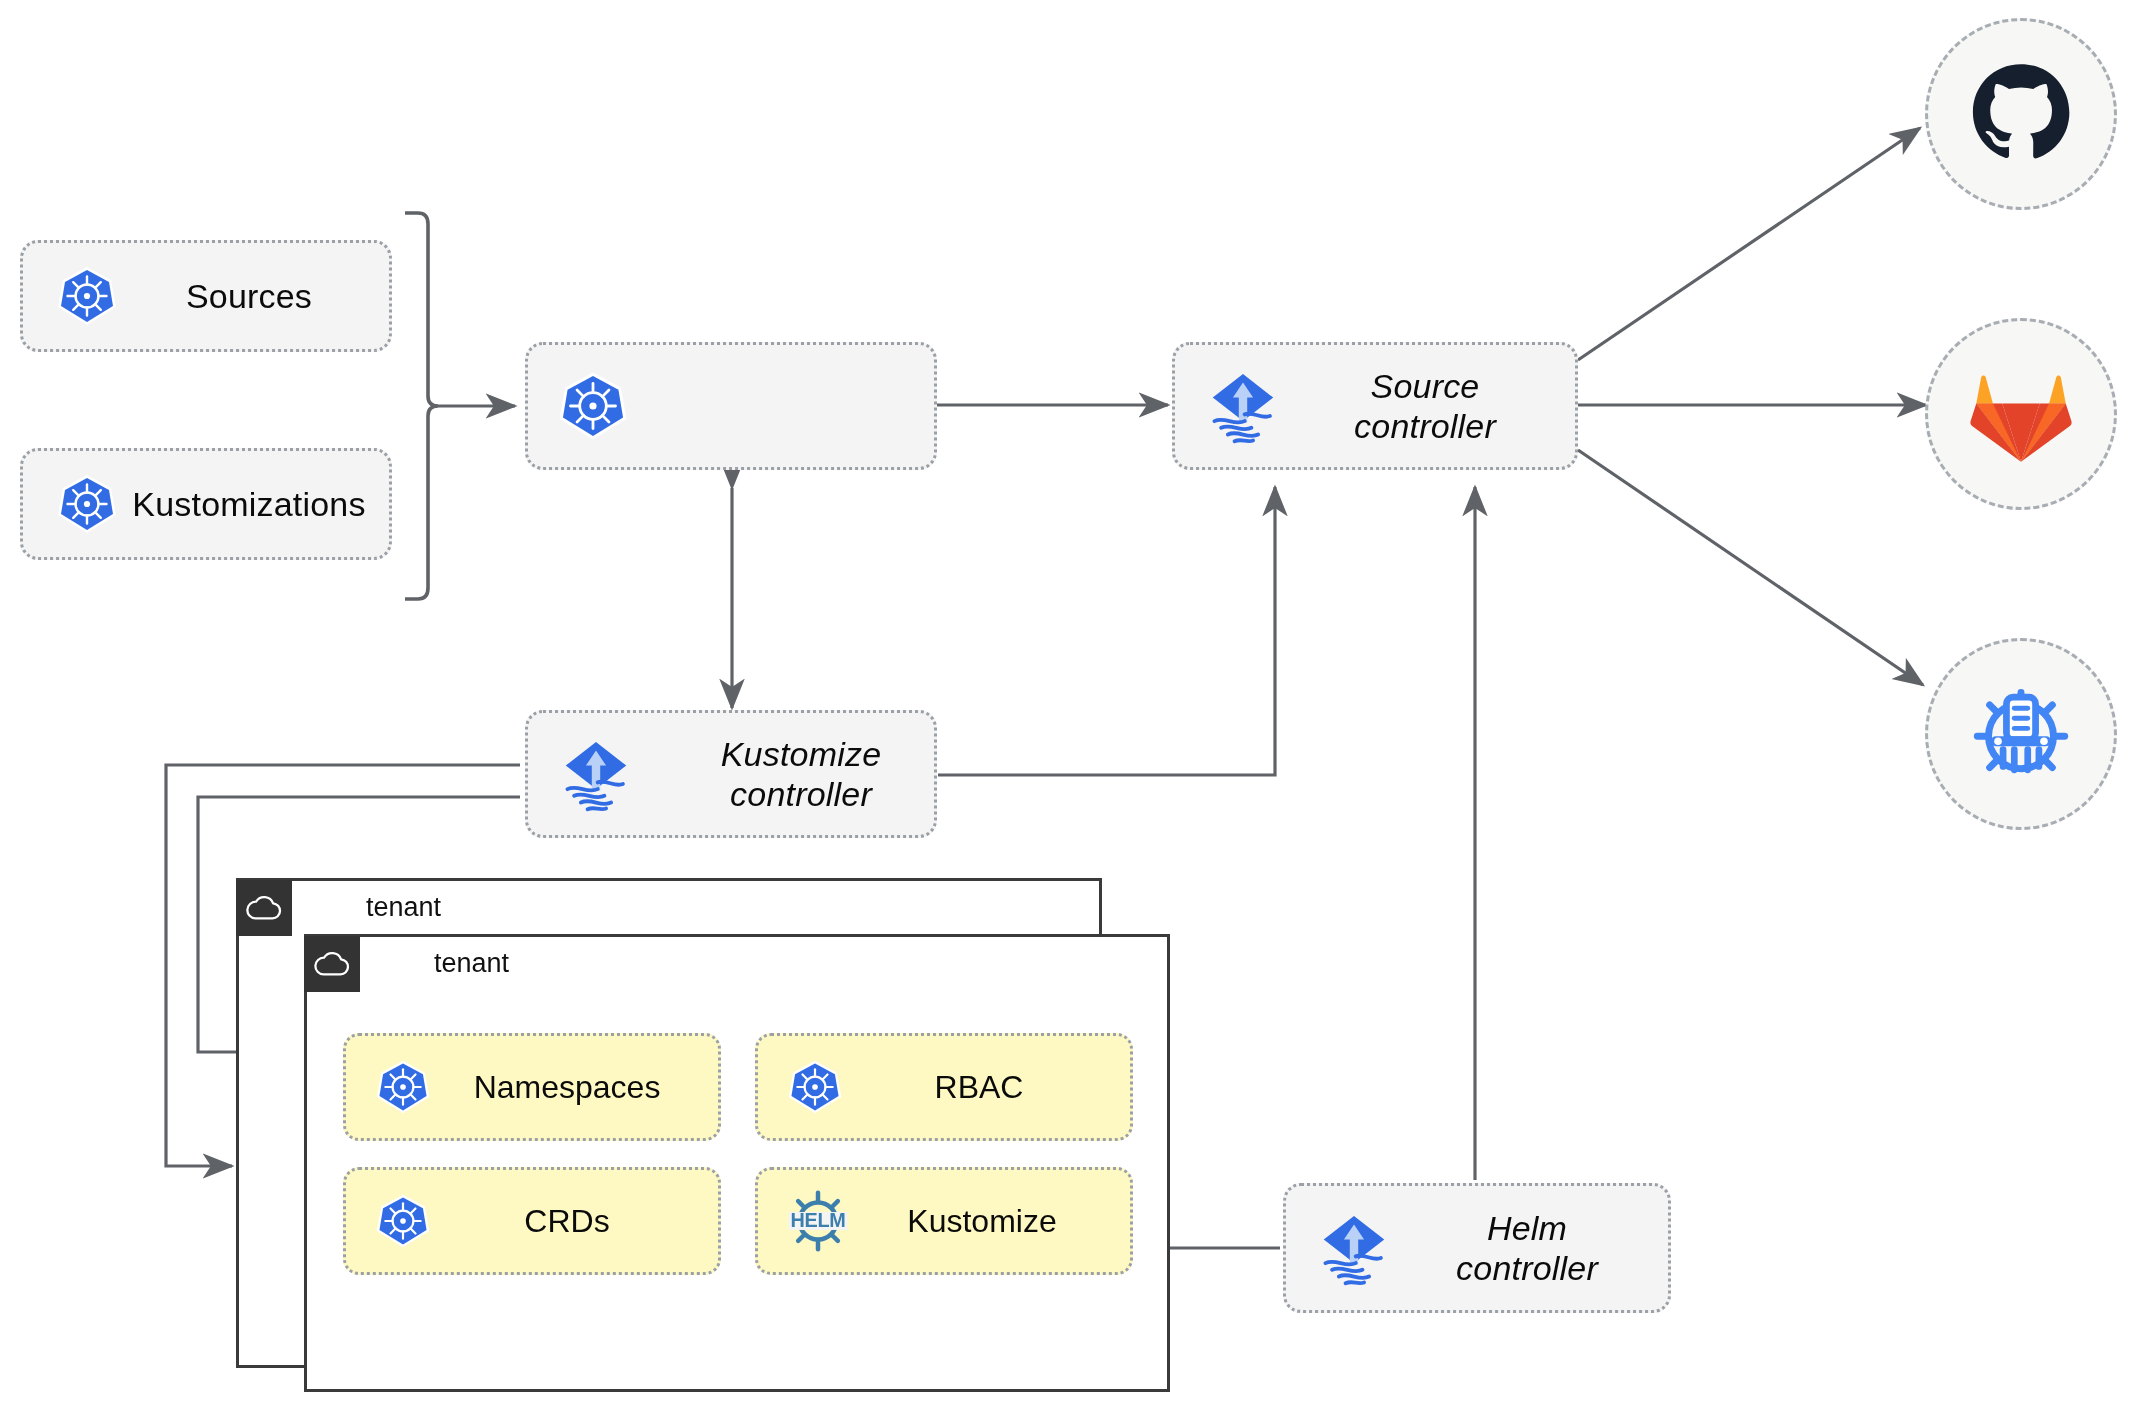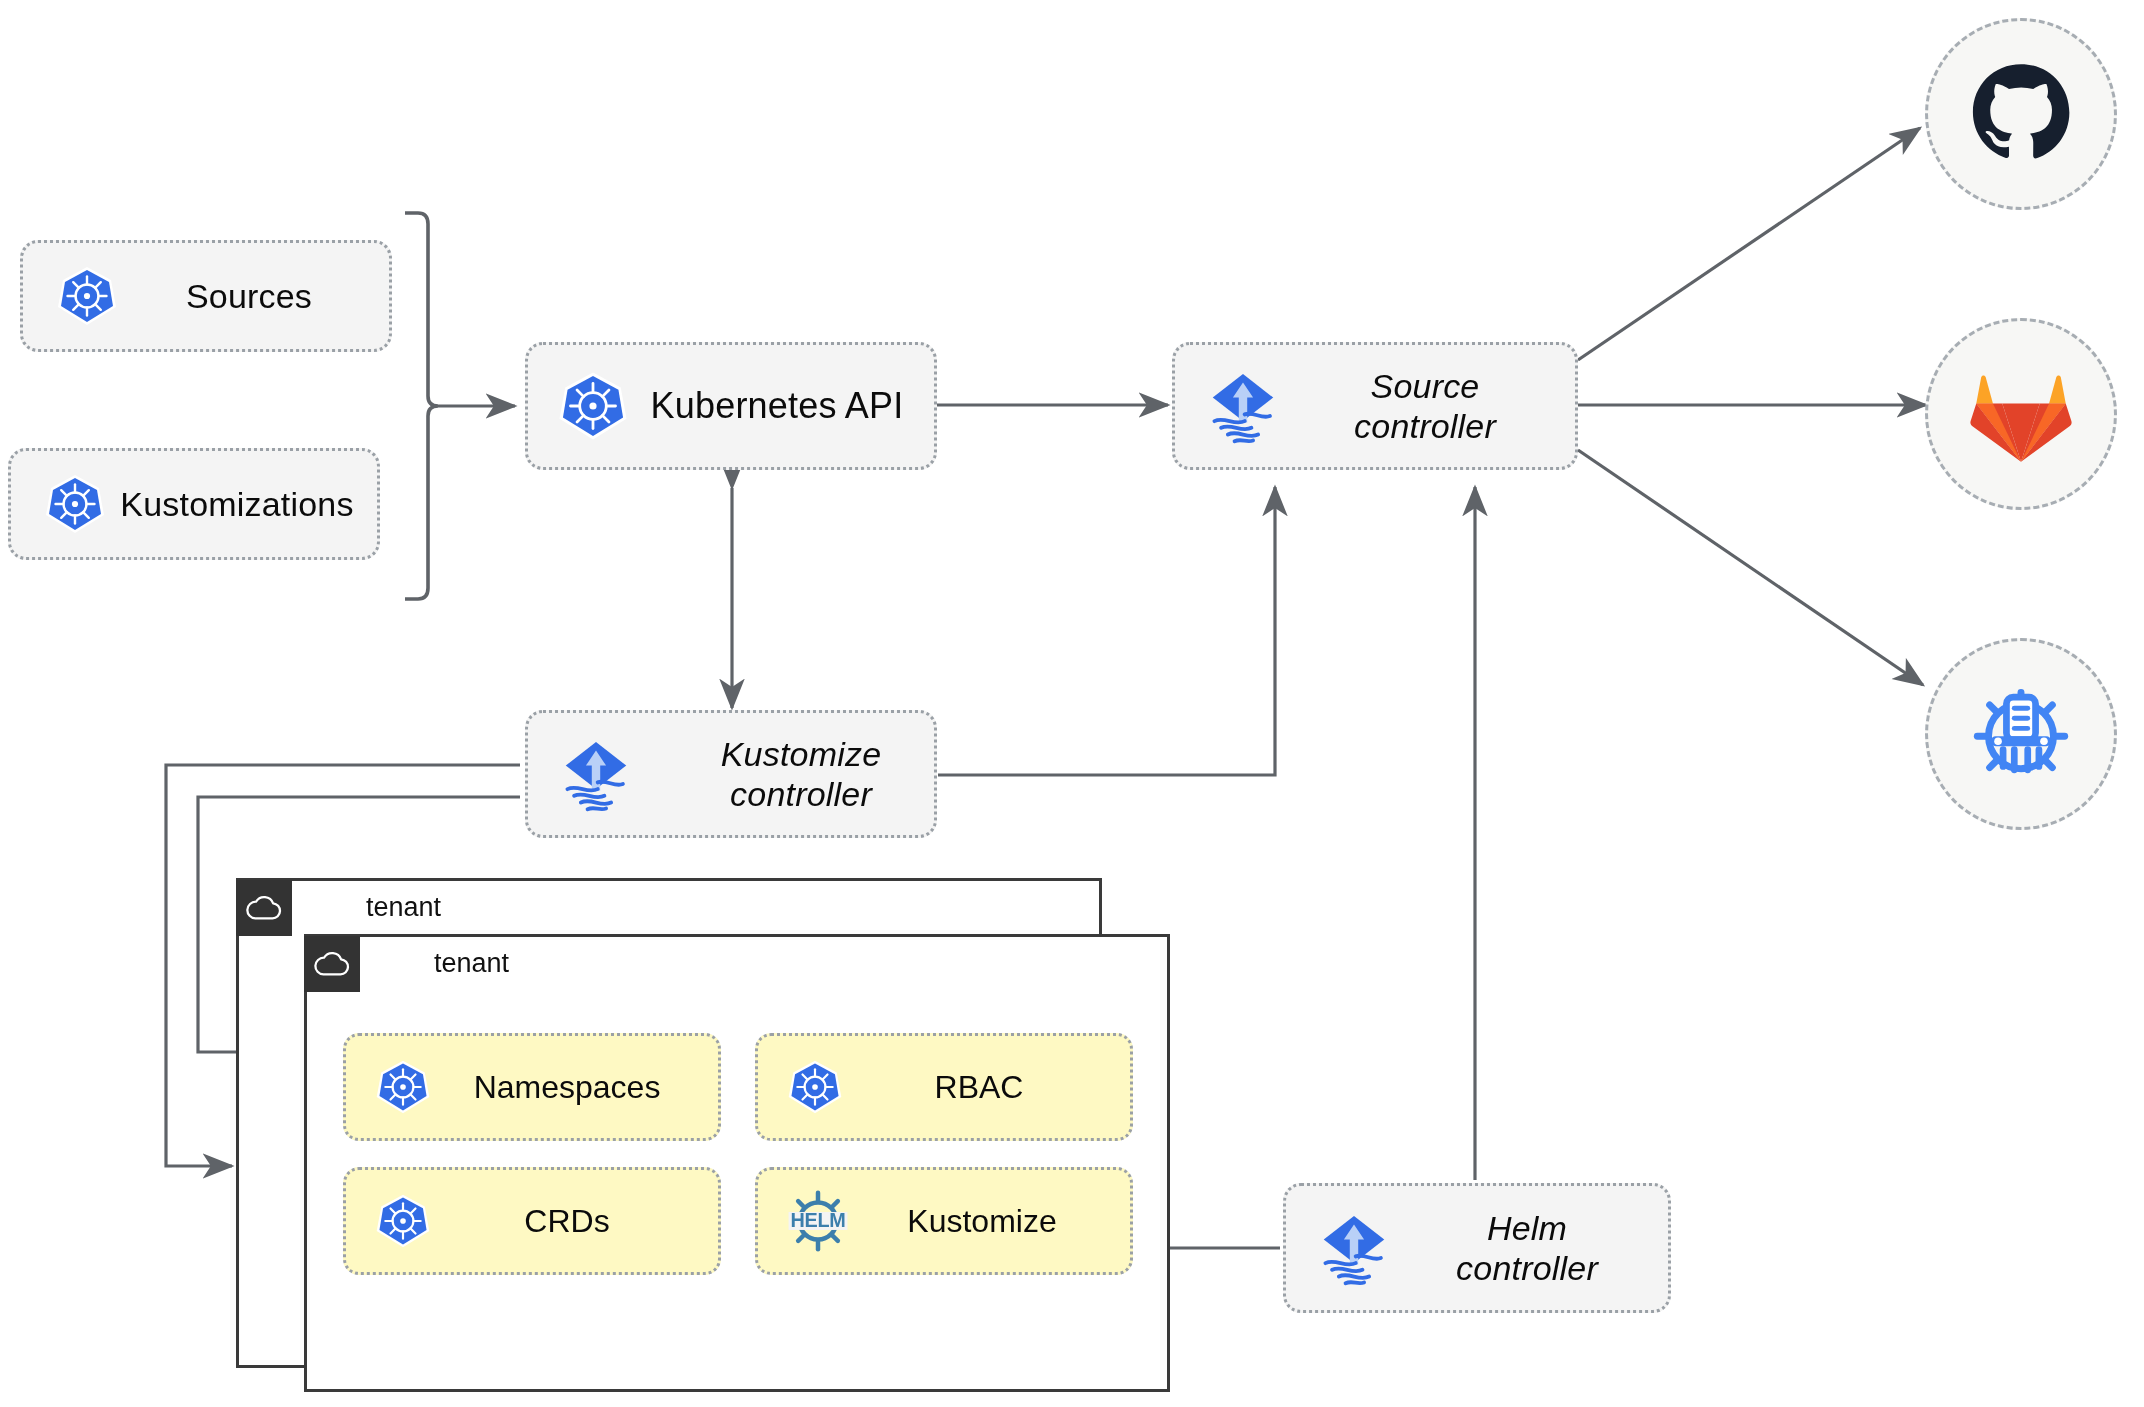--- a/index.html
+++ b/index.html
@@ -113,21 +113,21 @@
           <line x1="40.1" y1="40.1" x2="45.8" y2="45.8"></line>
           <line x1="45.8" y1="18.2" x2="40.1" y2="23.9"></line>
           <line x1="23.9" y1="40.1" x2="18.2" y2="45.8"></line>
         </g>
         <circle cx="32" cy="32" r="3.1" fill="#ffffff"></circle>
       </svg>
     </span>
     <span class="lbl">Sources</span>
   </div>
 
-  <div class="node" style="left:8px;top:448px;width:372px;height:112px;">
+  <div class="node" style="left:20px;top:448px;width:372px;height:112px;">
     <span class="ico" style="margin-left:32px">
       <svg class="k8s" width="64" height="64" viewBox="0 0 64 64">
         <polygon points="32,3 56,16 61,43 32,61 3,43 8,16" fill="#ffffff"></polygon>
         <polygon points="32,6 54,18 58,42 32,58 6,42 10,18" fill="#326ce5"></polygon>
         <g stroke="#ffffff" stroke-width="2.4" fill="none" stroke-linecap="round">
           <circle cx="32" cy="32" r="11.5"></circle>
           <line x1="32" y1="12.5" x2="32" y2="20.5"></line>
             <line x1="32" y1="43.5" x2="32" y2="51.5"></line>
           <line x1="12.5" y1="32" x2="20.5" y2="32"></line>
             <line x1="43.5" y1="32" x2="51.5" y2="32"></line>
@@ -154,21 +154,20 @@
           <line x1="12.5" y1="32" x2="20.5" y2="32"></line>
             <line x1="43.5" y1="32" x2="51.5" y2="32"></line>
           <line x1="18.2" y1="18.2" x2="23.9" y2="23.9"></line>
             <line x1="40.1" y1="40.1" x2="45.8" y2="45.8"></line>
           <line x1="45.8" y1="18.2" x2="40.1" y2="23.9"></line>
             <line x1="23.9" y1="40.1" x2="18.2" y2="45.8"></line>
         </g>
         <circle cx="32" cy="32" r="3.1" fill="#ffffff"></circle>
       </svg>
     </span>
-    <span class="lbl" style="font-size:36px">Kubernetes API</span>
   </div>
 
   <div class="node two-line" style="left:1172px;top:342px;width:406px;height:128px;">
     <span class="ico" style="margin-left:26px">
       <svg width="84" height="84" viewBox="0 0 100 100">
         <polygon points="50,12 86,40 50,68 14,40" fill="#326ce5"></polygon>
         <path d="M50,22 L62,40 L55,40 L55,70 L45,70 L45,40 L38,40 Z" fill="#b9d0f7"></path>
         <g stroke="#326ce5" stroke-width="4.6" stroke-linecap="round" fill="none">
           <path d="M16,68 C28,62 40,74 52,68"></path>
           <path d="M24,76 C36,70 48,82 60,76"></path>

